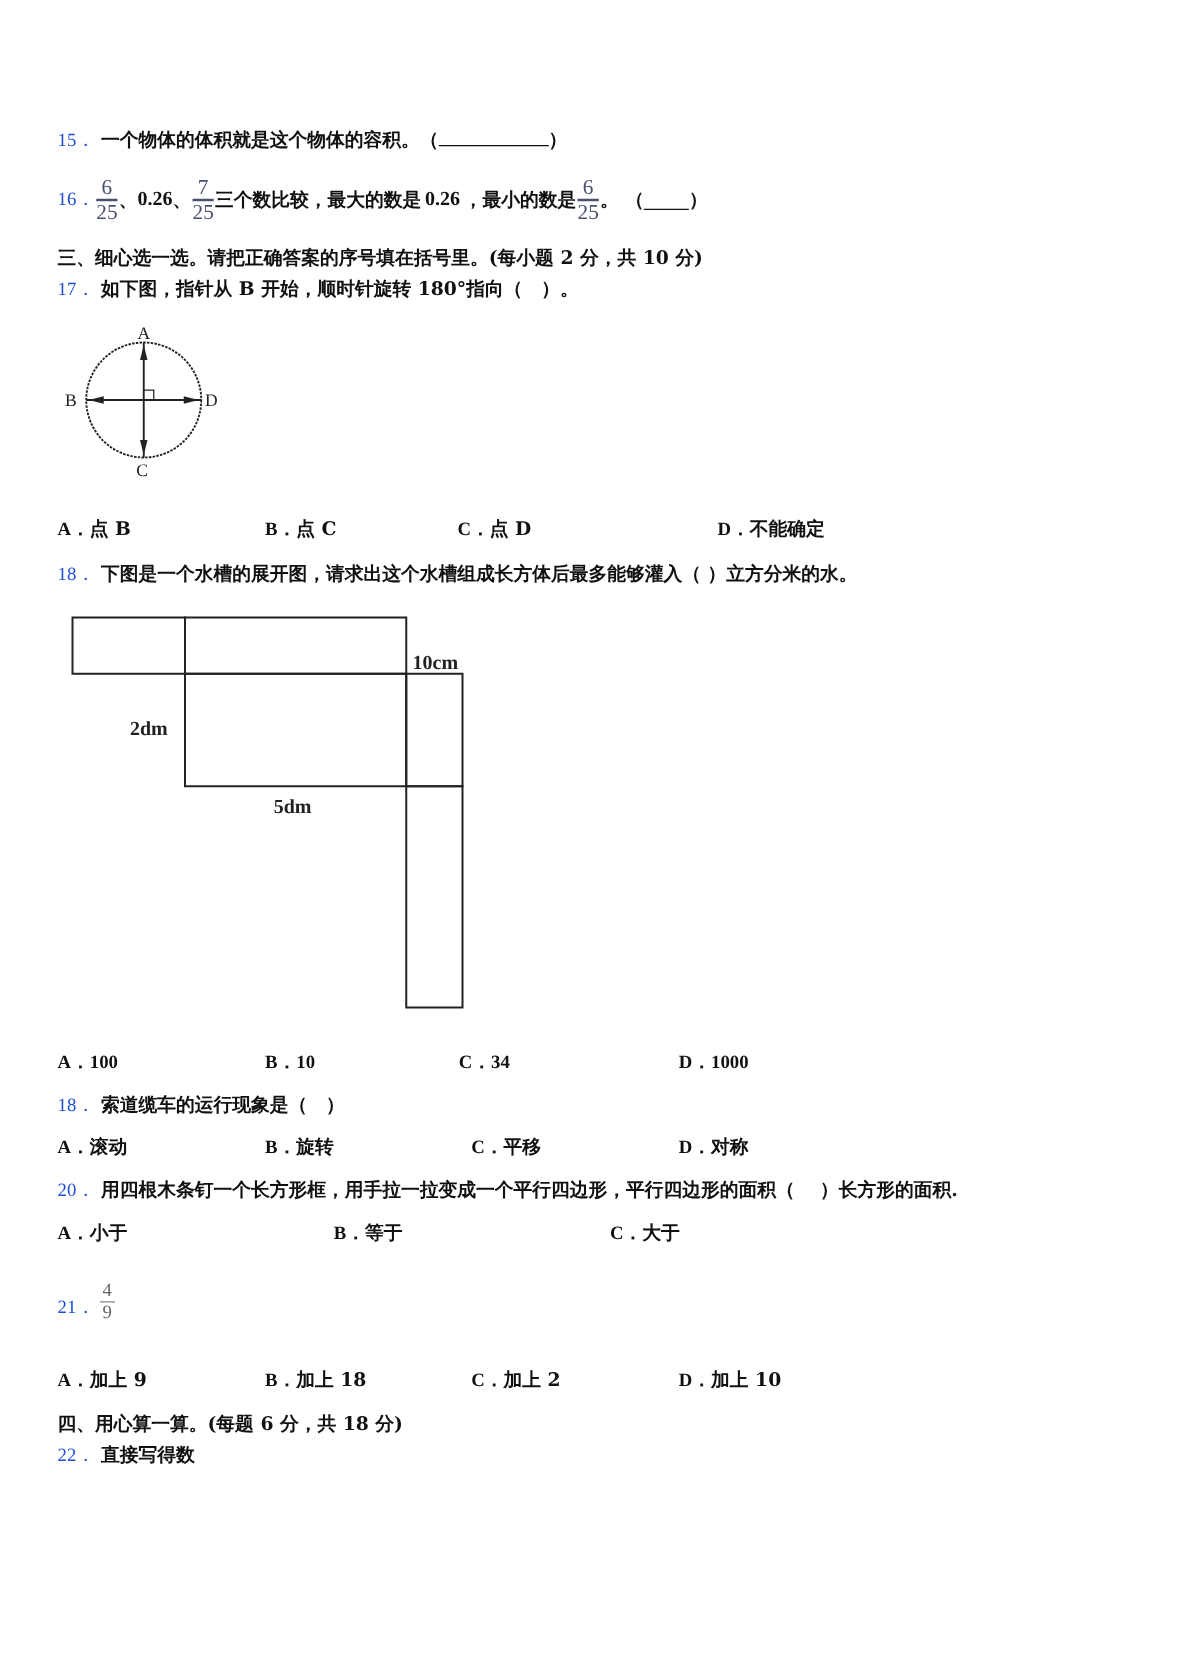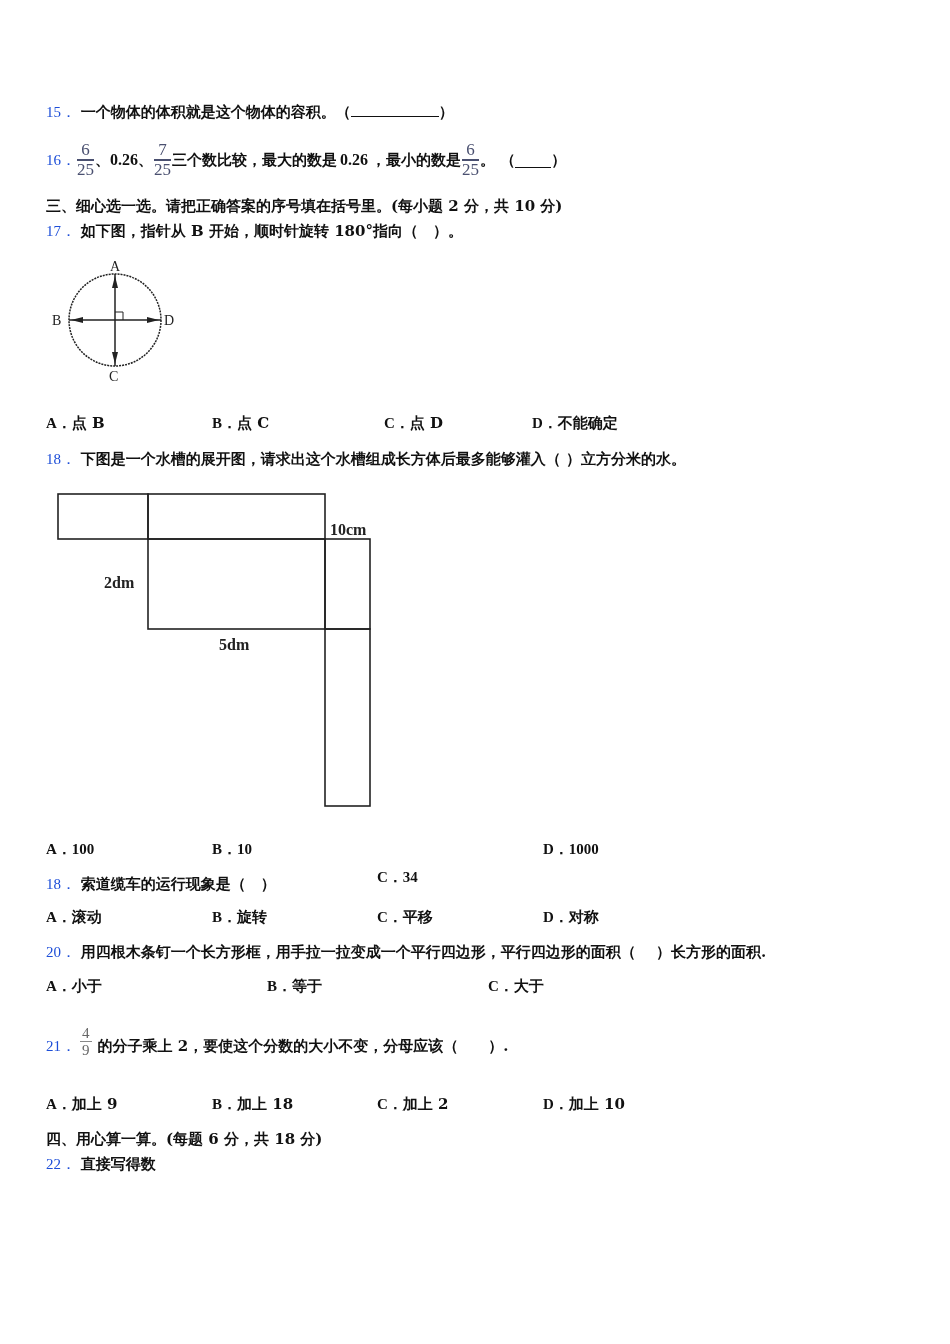--- a/index.html
+++ b/index.html
@@ -73,22 +73,22 @@
   <polygon points="119,70 107,67 107,73" fill="#222"></polygon>
   <polyline points="75,62 83,62 83,70" fill="none" stroke="#222" stroke-width="1"></polyline>
   <text x="70" y="21" font-size="14" fill="#222">A</text>
   <text x="12" y="75" font-size="14" fill="#222">B</text>
   <text x="69" y="131" font-size="14" fill="#222">C</text>
   <text x="124" y="75" font-size="14" fill="#222">D</text>
 </svg>
 
 <div class="opt" style="left:46px; top:414px;text-align:center;"><span class="letter">A．</span><span class="bold">点 B</span></div>
 <div class="opt" style="left:212px; top:414px;"><span class="letter">B．</span><span class="bold">点 C</span></div>
-<div class="opt" style="left:384px; top:414px;text-align:center;"><span class="letter">C．</span><span class="bold">点 D</span></div>
-<div class="opt" style="left:532px; top:414px;"><span class="letter">D．</span><span class="bold">不能确定</span></div>
+<div class="opt" style="left:366px; top:414px;text-align:center;"><span class="letter">C．</span><span class="bold">点 D</span></div>
+<div class="opt" style="left:574px; top:414px;"><span class="letter">D．</span><span class="bold">不能确定</span></div>
 
 <div class="line" style="top:449px;">
   <span class="qnum">18．</span>
   <span class="bold">下图是一个水槽的展开图，请求出这个水槽组成长方体后最多能够灌入（ ）立方分米的水。</span>
 </div>
 
 <svg style="position:absolute; left:0; top:480px;" width="420" height="340">
   <g fill="none" stroke="#222" stroke-width="1.6">
     <rect x="58" y="14" width="90" height="45"></rect>
     <rect x="148" y="14" width="177" height="45"></rect>
@@ -96,21 +96,21 @@
     <rect x="325" y="59" width="45" height="90"></rect>
     <rect x="325" y="149" width="45" height="177"></rect>
   </g>
   <text x="330" y="55" font-size="16" font-weight="bold" fill="#222">10cm</text>
   <text x="104" y="108" font-size="16" font-weight="bold" fill="#222">2dm</text>
   <text x="219" y="170" font-size="16" font-weight="bold" fill="#222">5dm</text>
 </svg>
 
 <div class="opt" style="left:46px; top:840px;"><span class="letter">A．</span><span class="val-bold">100</span></div>
 <div class="opt" style="left:212px; top:840px;"><span class="letter">B．</span><span class="val-bold">10</span></div>
-<div class="opt" style="left:377px; top:840px;margin-top:28px;"><span class="letter">C．</span><span class="val-bold">34</span></div>
+<div class="opt" style="left:367px; top:840px;"><span class="letter">C．</span><span class="val-bold">34</span></div>
 <div class="opt" style="left:543px; top:840px;"><span class="letter">D．</span><span class="val-bold">1000</span></div>
 
 <div class="line" style="top:874px;">
   <span class="qnum">18．</span>
   <span class="bold">索道缆车的运行现象是（　）</span>
 </div>
 <div class="opt" style="left:46px; top:908px;"><span class="letter">A．</span><span class="bold">滚动</span></div>
 <div class="opt" style="left:212px; top:908px;"><span class="letter">B．</span><span class="bold">旋转</span></div>
 <div class="opt" style="left:377px; top:908px;text-align:center;"><span class="letter">C．</span><span class="bold">平移</span></div>
 <div class="opt" style="left:543px; top:908px;"><span class="letter">D．</span><span class="bold">对称</span></div>
@@ -123,21 +123,20 @@
 <div class="opt" style="left:267px; top:977px;"><span class="letter">B．</span><span class="bold">等于</span></div>
 <div class="opt" style="left:488px; top:977px;"><span class="letter">C．</span><span class="bold">大于</span></div>
 
 <div class="line" style="top:1012px; height:46px; display:flex; align-items:flex-end;">
   <span class="qnum" style="margin-bottom:2px;">21．</span>
   <span class="frac light" style="margin:0 6px 0 4px;">
     <span class="num">4</span>
       <span class="bar"></span>
       <span>9</span>
   </span>
-  <span class="bold" style="margin-bottom:2px;">的分子乘上 2，要使这个分数的大小不变，分母应该（　　）.</span>
 </div>
 <div class="opt" style="left:46px; top:1095px;"><span class="letter">A．</span><span class="bold">加上 9</span></div>
 <div class="opt" style="left:212px; top:1095px;"><span class="letter">B．</span><span class="bold">加上 18</span></div>
 <div class="opt" style="left:377px; top:1095px;"><span class="letter">C．</span><span class="bold">加上 2</span></div>
 <div class="opt" style="left:543px; top:1095px;"><span class="letter">D．</span><span class="bold">加上 10</span></div>
 
 <div class="line bold" style="top:1129px;">四、用心算一算。(每题 6 分，共 18 分)</div>
 
 <div class="line" style="top:1154px;">
   <span class="qnum">22．</span>

